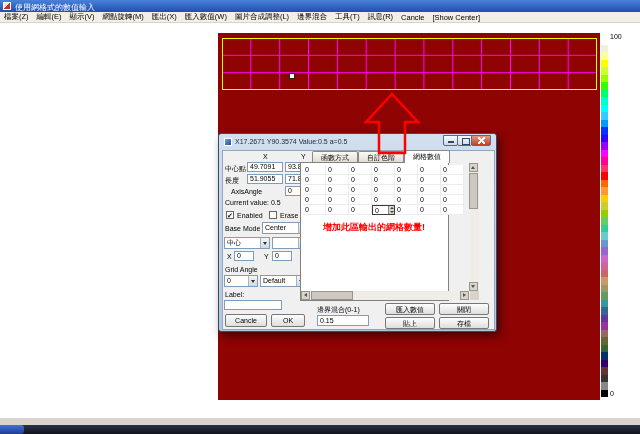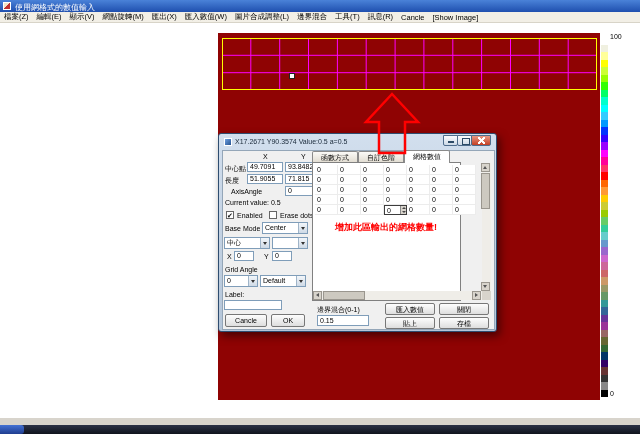--- a/index.html
+++ b/index.html
@@ -47,21 +47,21 @@
   .combo .cval{flex:1;line-height:10px;padding-left:2px;overflow:hidden;white-space:nowrap}
   .combo .carrow{width:9px;background:linear-gradient(#f2f6fa,#cfdae6);border-left:1px solid #9fb4c8;position:relative}
   .combo .carrow::after{content:"";position:absolute;left:2px;top:4px;border-left:2px solid transparent;border-right:2px solid transparent;border-top:3px solid #333}
   .chk{position:absolute;width:8px;height:8px;background:#fff;border:1px solid #666;font-size:7px;line-height:7px;text-align:center;color:#111}
   .btn{position:absolute;background:linear-gradient(#fdfdfd,#dedede);border:1px solid #777;border-radius:2px;font-size:7px;text-align:center;overflow:hidden;white-space:nowrap}
 
   .tabs-layer{position:absolute;left:0;top:0;width:279px;height:29px}
   .tab{position:absolute;top:17px;width:46px;height:11px;line-height:11px;text-align:center;font-size:7px;background:linear-gradient(#fbfaf7,#e2ddd2);border:1px solid #8a8a8a;border-bottom:none;border-radius:2px 2px 0 0;overflow:hidden;white-space:nowrap}
   .tab.active{top:16px;height:13px;line-height:12px;background:#fff;z-index:3}
 
-  .panel{position:absolute;left:93px;top:28px;width:149px;height:139px;background:#fff;border:1px solid #808080}
+  .panel{position:absolute;left:81px;top:28px;width:149px;height:139px;background:#fff;border:1px solid #808080}
   .vcell{position:absolute;width:23px;height:10px;font-size:7px;line-height:10px;padding-left:2px;border-right:1px solid #ececec;border-bottom:1px solid #ececec;background:#fff}
   .vcell.sel{border:1px solid #3c3c3c;z-index:2}
   .spin{position:absolute;right:0;top:0;width:6px;height:8px;background:#d8d4cc;border-left:1px solid #888}
   .spin::before{content:"";position:absolute;left:1px;top:1px;border-left:2px solid transparent;border-right:2px solid transparent;border-bottom:2px solid #444}
   .spin::after{content:"";position:absolute;left:1px;bottom:1px;border-left:2px solid transparent;border-right:2px solid transparent;border-top:2px solid #444}
   .grid-note{position:absolute;left:22px;top:58px;font-size:9px;font-weight:bold;white-space:nowrap}
 
   .vscroll{position:absolute;left:169px;top:0;width:9px;height:128px;background:#efede8}
   .hscroll{position:absolute;left:0;top:128px;width:169px;height:9px;background:#efede8}
   .scorner{position:absolute;left:169px;top:128px;width:9px;height:9px;background:#d8d4cc}
@@ -85,21 +85,21 @@
     <span class="menu-item">編輯(E)</span>
     <span class="menu-item">顯示(V)</span>
     <span class="menu-item">網點旋轉(M)</span>
     <span class="menu-item">匯出(X)</span>
     <span class="menu-item">匯入數值(W)</span>
     <span class="menu-item">圖片合成調整(L)</span>
     <span class="menu-item">邊界混合</span>
     <span class="menu-item">工具(T)</span>
     <span class="menu-item">訊息(R)</span>
     <span class="menu-item">Cancle</span>
-    <span class="menu-item">[Show Image]</span>
+    <span class="menu-item">[Show Center]</span>
   </div>
 
 <div class="canvas" style="background: rgb(143, 3, 3);"></div>
 <svg id="gridsvg" class="grid-svg" width="375" height="52">
     <line x1="28.8" y1="0" x2="28.8" y2="52" stroke="#ff00ff" stroke-width="1"></line>
     <line x1="57.7" y1="0" x2="57.7" y2="52" stroke="#ff00ff" stroke-width="1"></line>
     <line x1="86.5" y1="0" x2="86.5" y2="52" stroke="#ff00ff" stroke-width="1"></line>
     <line x1="115.4" y1="0" x2="115.4" y2="52" stroke="#ff00ff" stroke-width="1"></line>
     <line x1="144.2" y1="0" x2="144.2" y2="52" stroke="#ff00ff" stroke-width="1"></line>
     <line x1="173.1" y1="0" x2="173.1" y2="52" stroke="#ff00ff" stroke-width="1"></line>

